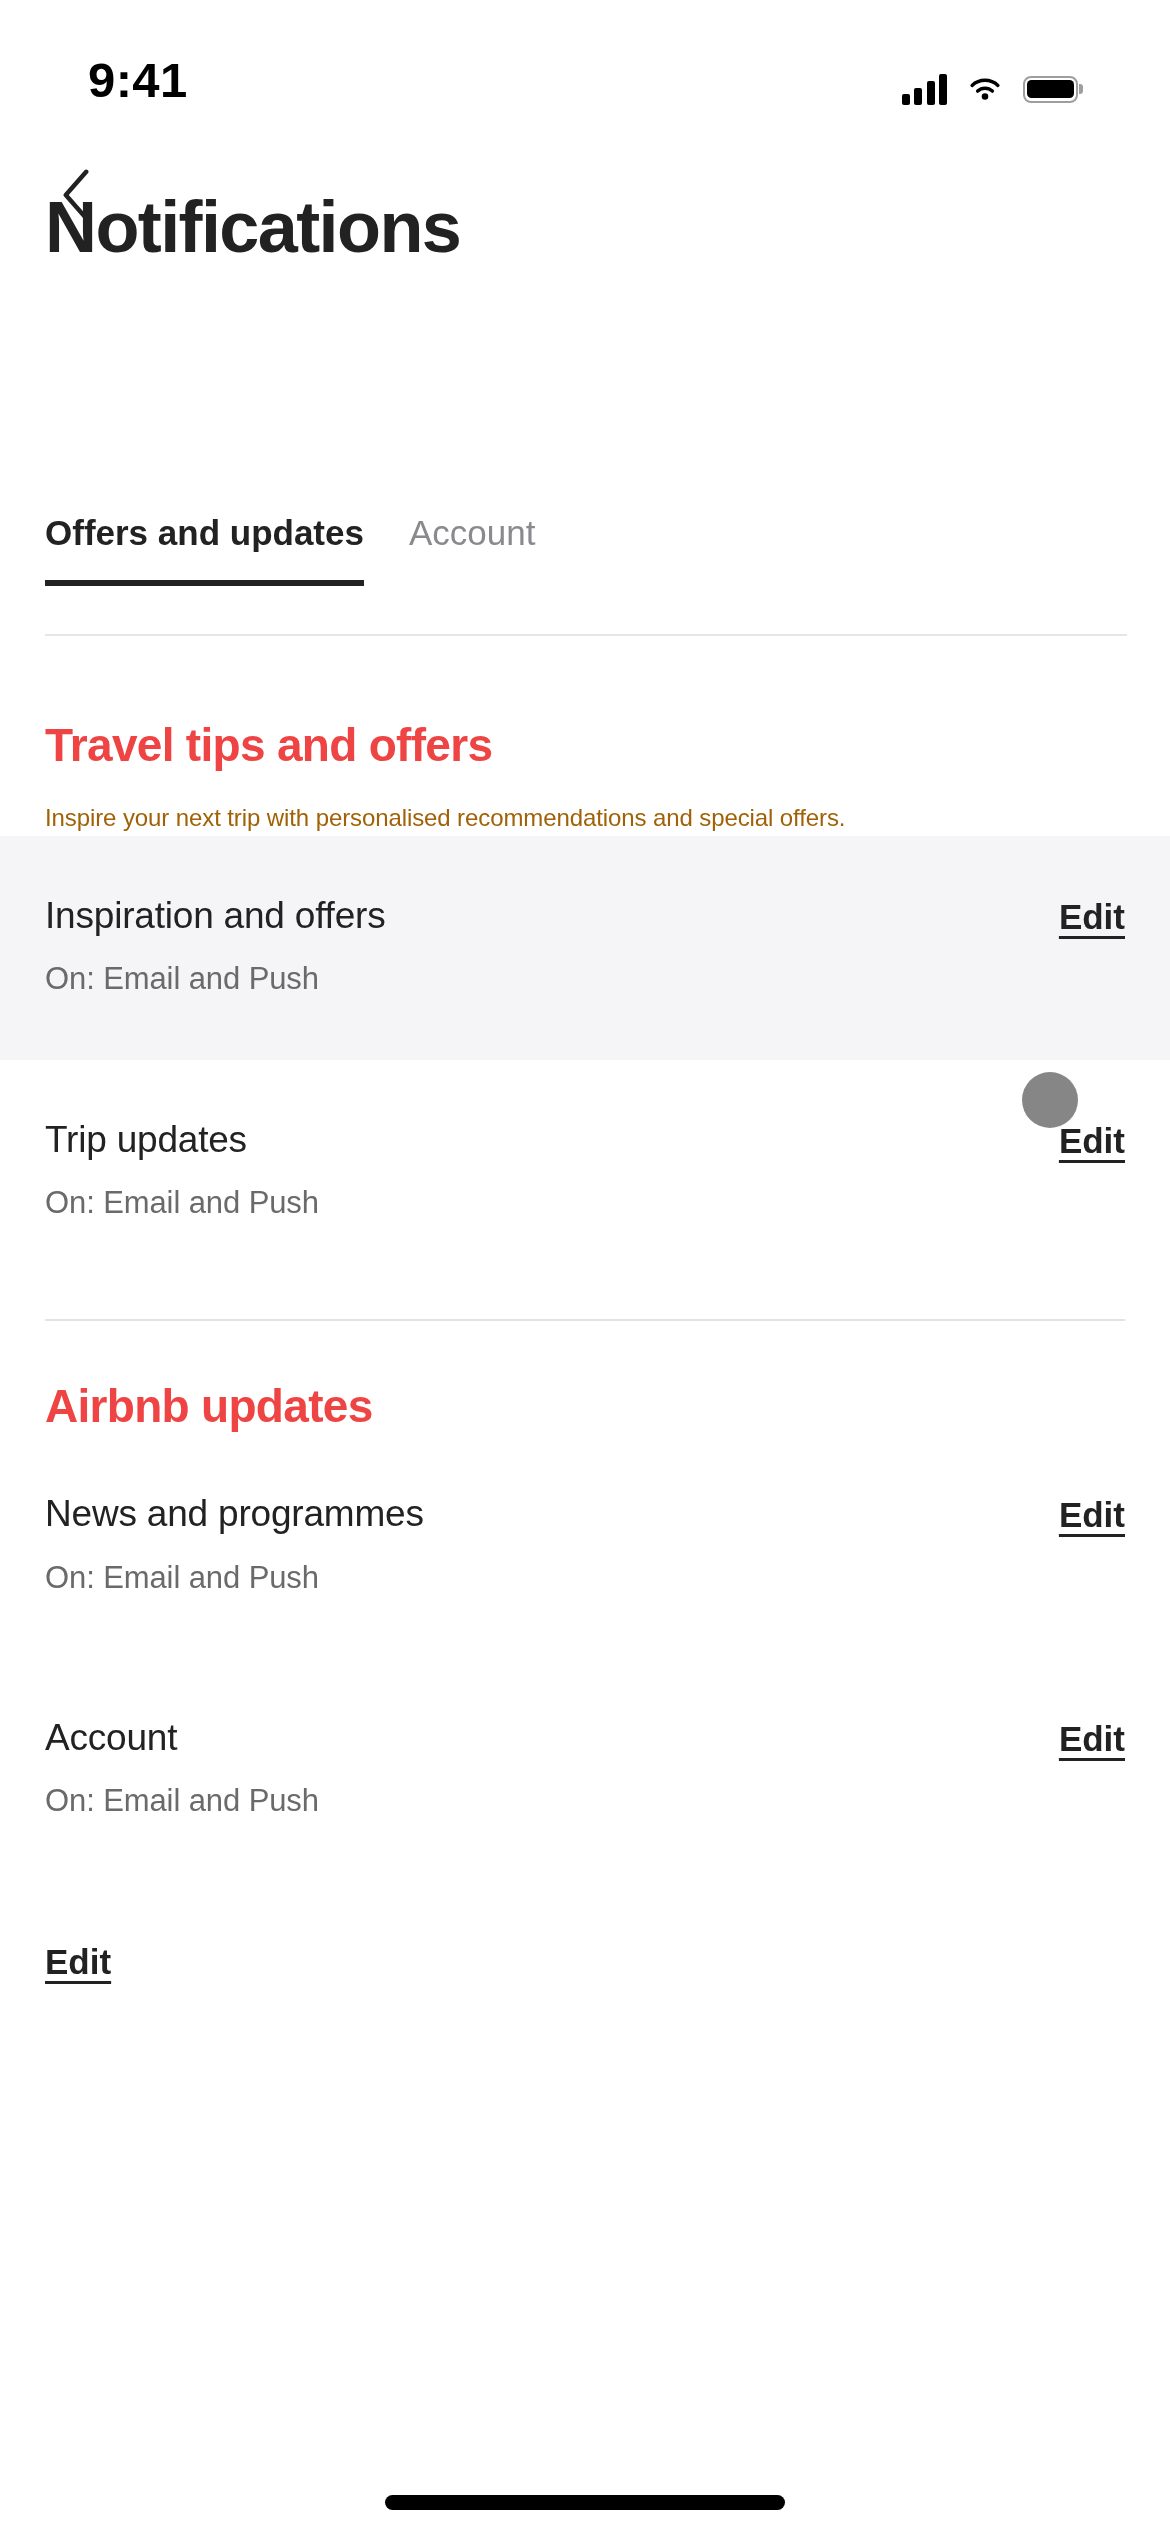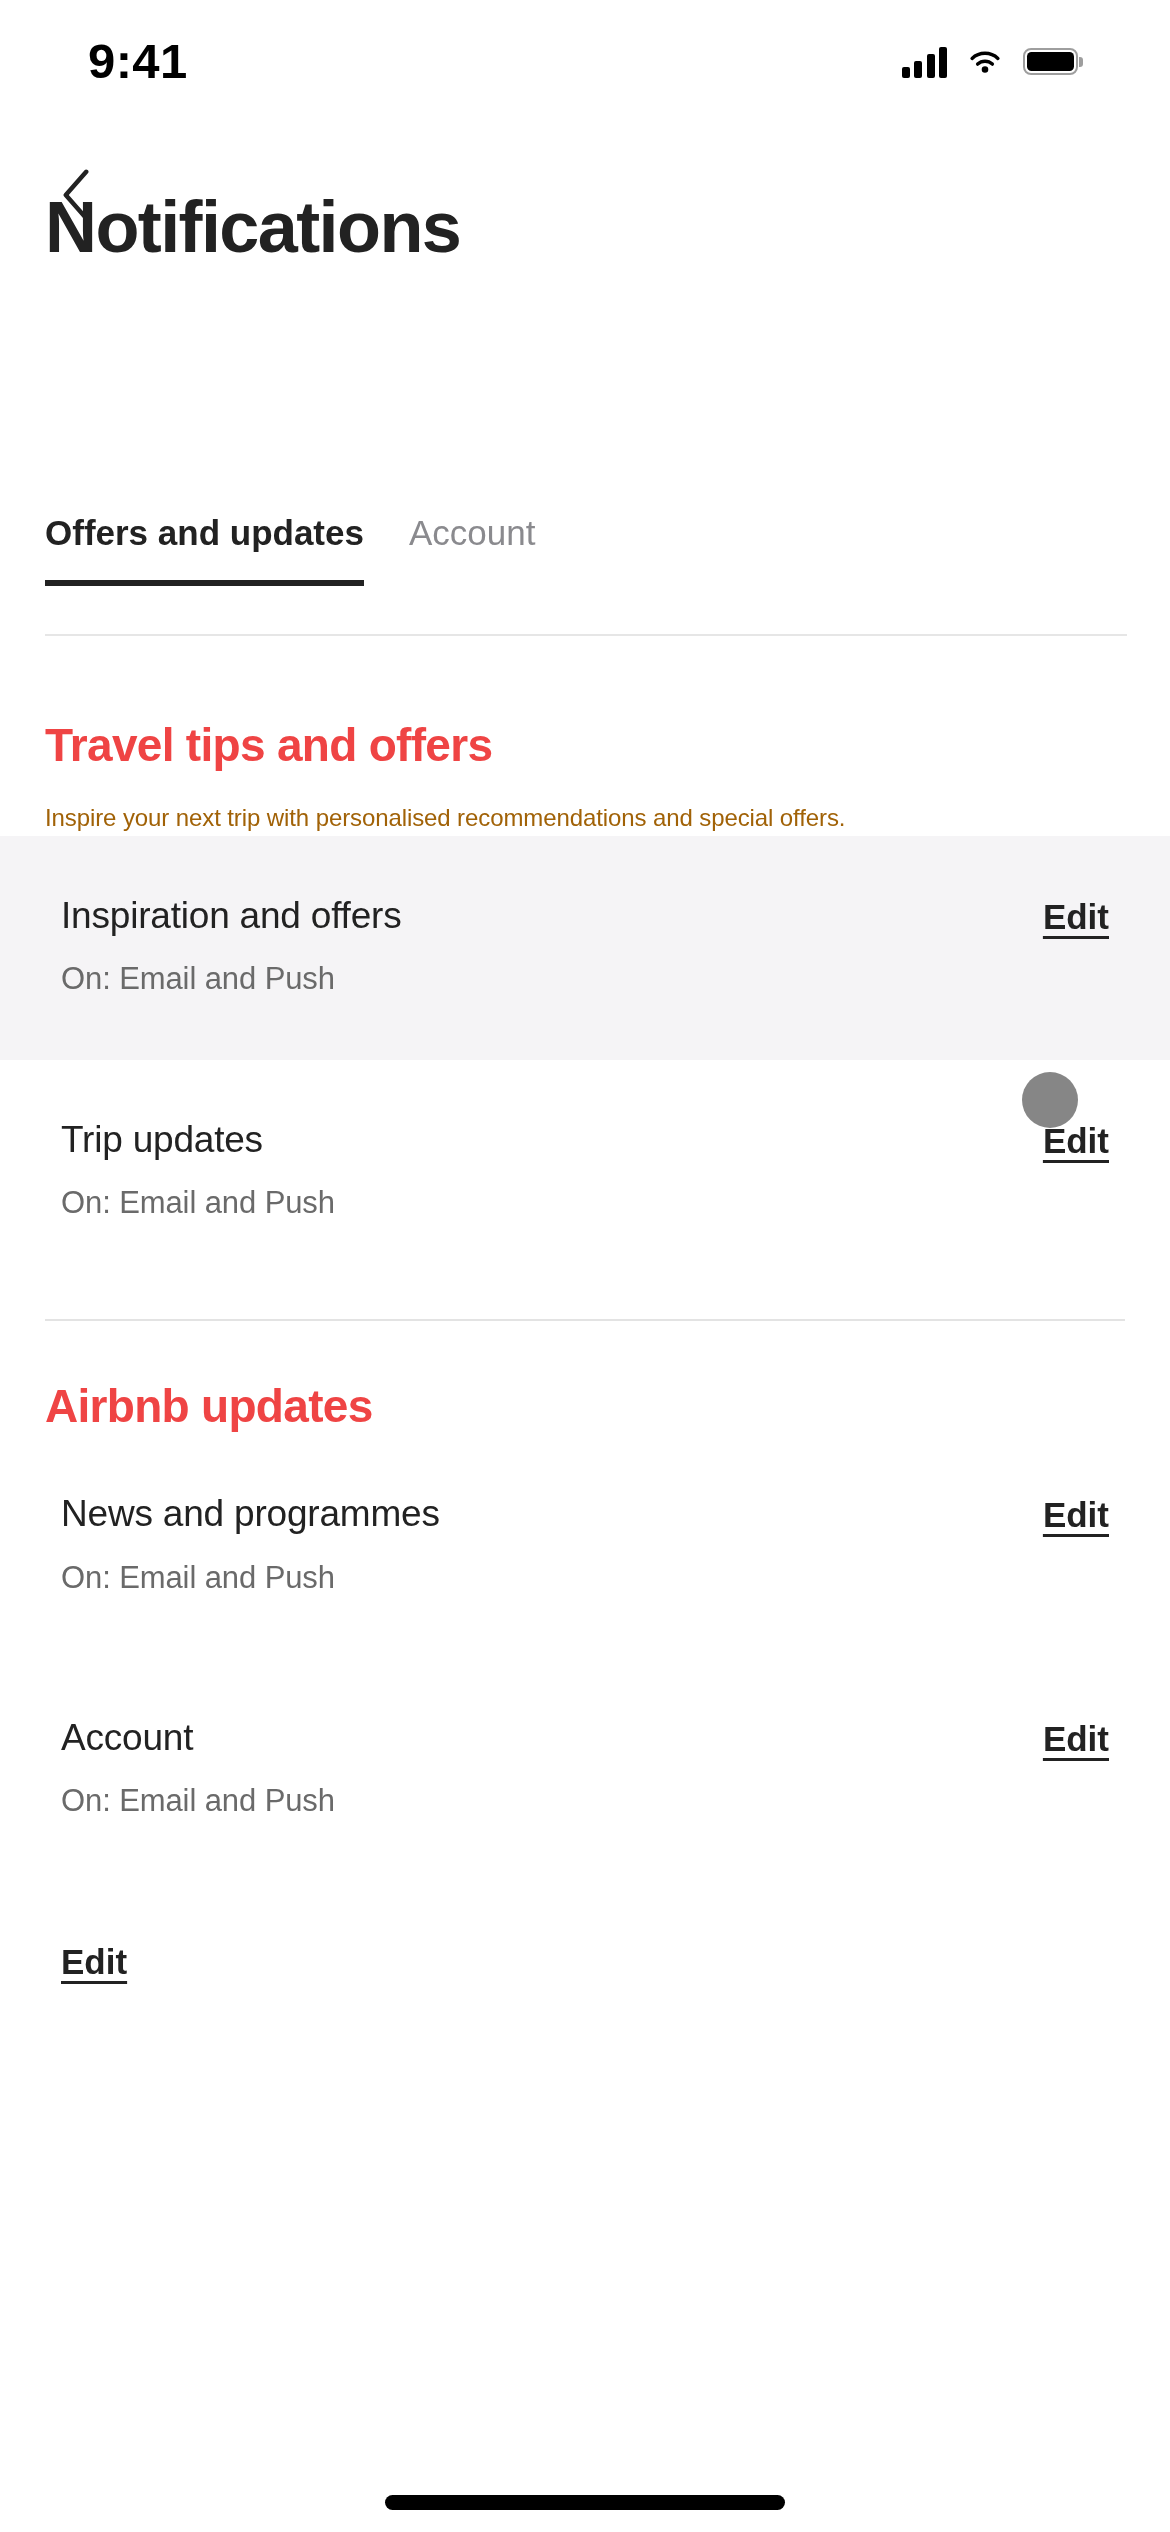--- a/index.html
+++ b/index.html
@@ -8,21 +8,21 @@
     background:#ffffff;
     font-family:"Liberation Sans", sans-serif;
     -webkit-font-smoothing:antialiased;
     overflow:hidden;
   }
   #screen { position:relative; width:1170px; height:2532px; background:#fff; overflow:hidden; }
 
   
   .statusbar {
     position:absolute; top:0; left:0; width:1170px; height:105px;
-    display:flex; align-items:center; justify-content:space-between;
+    display:flex; align-items:flex-end; justify-content:space-between;
     padding:0 92px 0 88px;
   }
   .sb-time {
     font-size:49px; font-weight:700; color:#000;
     letter-spacing:0.4px; line-height:1; padding-top:18px;
   }
   .sb-right { display:flex; align-items:center; gap:19px; padding-top:18px; }
 
   .ic-cellular { display:flex; align-items:flex-end; gap:4.5px; height:32px; }
   .ic-cellular i { display:block; width:8px; background:#000; border-radius:2px; }
@@ -87,21 +87,21 @@
   }
   .section-desc {
     margin-top:28px;
     font-size:24px; font-weight:400; color:#a16207;
     line-height:1.45; letter-spacing:-0.1px; max-width:1000px;
   }
 
   .row {
     position:relative;
     display:flex; align-items:flex-start; justify-content:space-between;
-    padding:58px 61px 62px;
+    padding:58px 45px 62px;
     min-height:180px;
   }
   .row.pressed { background:#f5f4f6; }
   .row-main { display:flex; flex-direction:column; }
   .row-title {
     font-size:37px; font-weight:400; color:#222222;
     letter-spacing:-0.2px; line-height:1.2;
   }
   .row-status {
     margin-top:22px;

